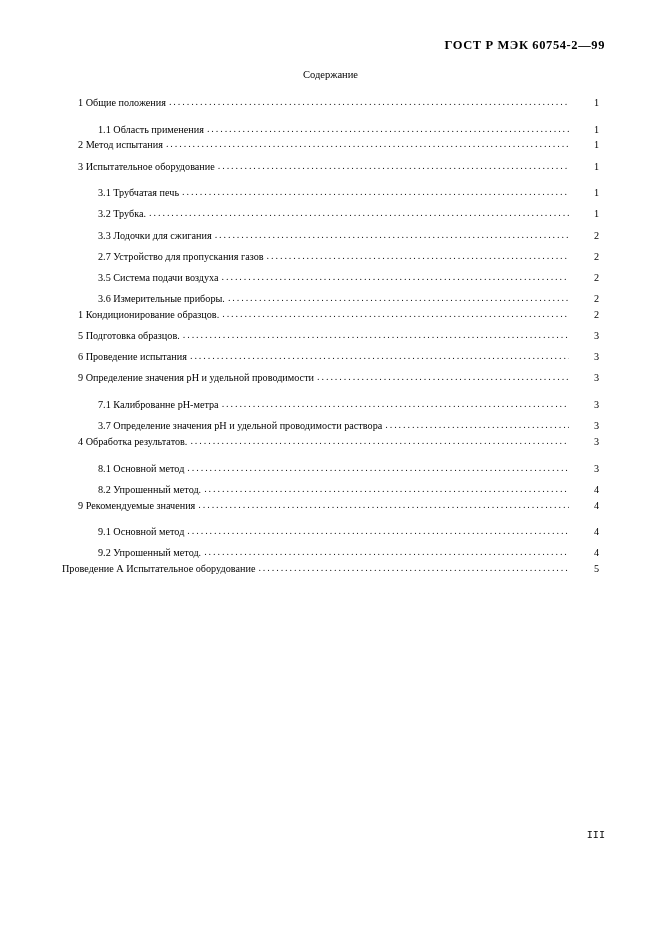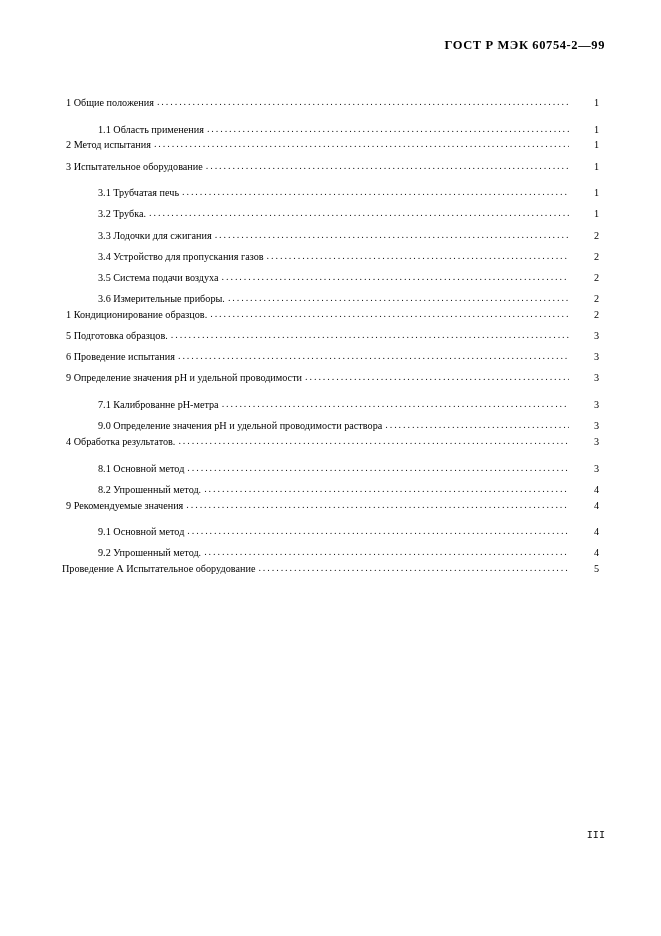--- a/index.html
+++ b/index.html
@@ -66,39 +66,40 @@
     color: #000;
     position: relative;
     top: -1px;
   }
   .toc-row .page-num {
     flex: 0 0 auto;
     width: 26px;
     text-align: right;
     padding-left: 4px;
   }
-  .lvl1 { margin-left: 4px; }
+  .lvl1 { margin-left: 16px; }
   .lvl2 { margin-left: 36px; align-items: center; }
   .lvl2 .page-num { width: 26px; }
   .appendix { margin-left: 0px; }
   .folio {
     position: absolute;
     bottom: 95px;
     right: 56px;
     font-size: 10.2px;
     font-family: Liberation Mono, monospace;
   }
 </style>
 </head>
 <body>
 
 <div class="page">
 
   <div class="doc-header">ГОСТ Р МЭК 60754-2—99</div>
 
+  <div class="toc-title">Содержание</div>
 
   <div class="toc" id="toc-container">
       <div class="toc-row lvl1">
         <span class="label">1 Общие положения</span>
         <span class="leader">........................................................................................................................................................................................................</span>
         <span class="page-num">1</span>
       </div>
       <div class="toc-row lvl2">
         <span class="label">1.1  Область применения</span>
         <span class="leader">........................................................................................................................................................................................................</span>
@@ -123,21 +124,21 @@
         <span class="label">3.2  Трубка.</span>
         <span class="leader">........................................................................................................................................................................................................</span>
         <span class="page-num">1</span>
       </div>
       <div class="toc-row lvl2">
         <span class="label">3.3  Лодочки для сжигания</span>
         <span class="leader">........................................................................................................................................................................................................</span>
         <span class="page-num">2</span>
       </div>
       <div class="toc-row lvl2">
-        <span class="label">3.4  Устройство для пропускания газов</span>
+        <span class="label">2.7  Устройство для пропускания газов</span>
         <span class="leader">........................................................................................................................................................................................................</span>
         <span class="page-num">2</span>
       </div>
       <div class="toc-row lvl2">
         <span class="label">3.5  Система подачи воздуха</span>
         <span class="leader">........................................................................................................................................................................................................</span>
         <span class="page-num">2</span>
       </div>
       <div class="toc-row lvl2">
         <span class="label">3.6  Измерительные приборы.</span>
@@ -163,21 +164,21 @@
         <span class="label">9 Определение значения рН и удельной проводимости</span>
         <span class="leader">........................................................................................................................................................................................................</span>
         <span class="page-num">3</span>
       </div>
       <div class="toc-row lvl2">
         <span class="label">7.1  Калиброванне рН-метра</span>
         <span class="leader">........................................................................................................................................................................................................</span>
         <span class="page-num">3</span>
       </div>
       <div class="toc-row lvl2">
-        <span class="label">9.0  Определение значения рН и удельной проводимости раствора</span>
+        <span class="label">3.7  Определение значения рН и удельной проводимости раствора</span>
         <span class="leader">........................................................................................................................................................................................................</span>
         <span class="page-num">3</span>
       </div>
       <div class="toc-row lvl1">
         <span class="label">4 Обработка результатов.</span>
         <span class="leader">........................................................................................................................................................................................................</span>
         <span class="page-num">3</span>
       </div>
       <div class="toc-row lvl2">
         <span class="label">8.1  Основной метод</span>

